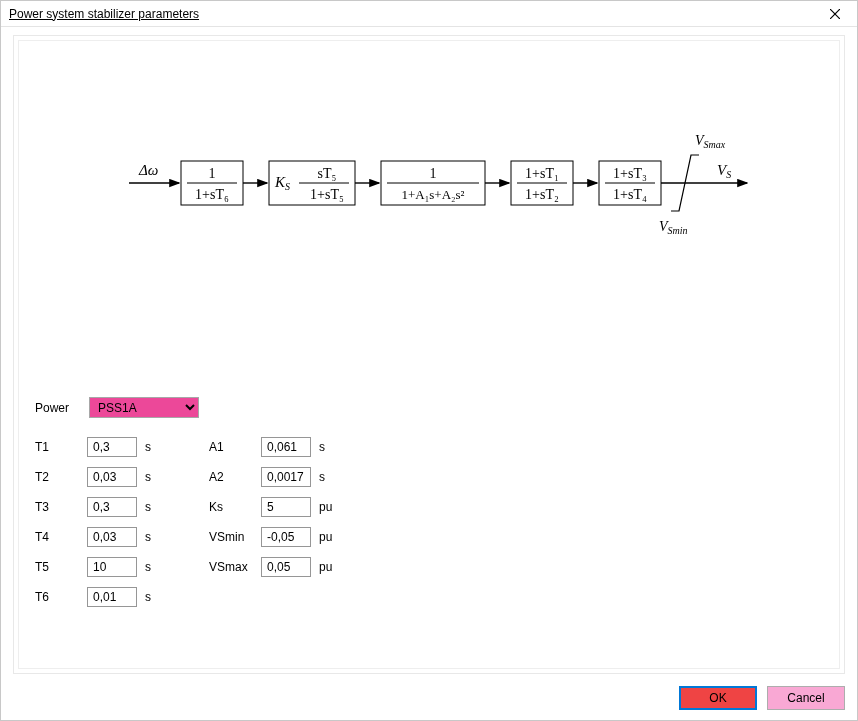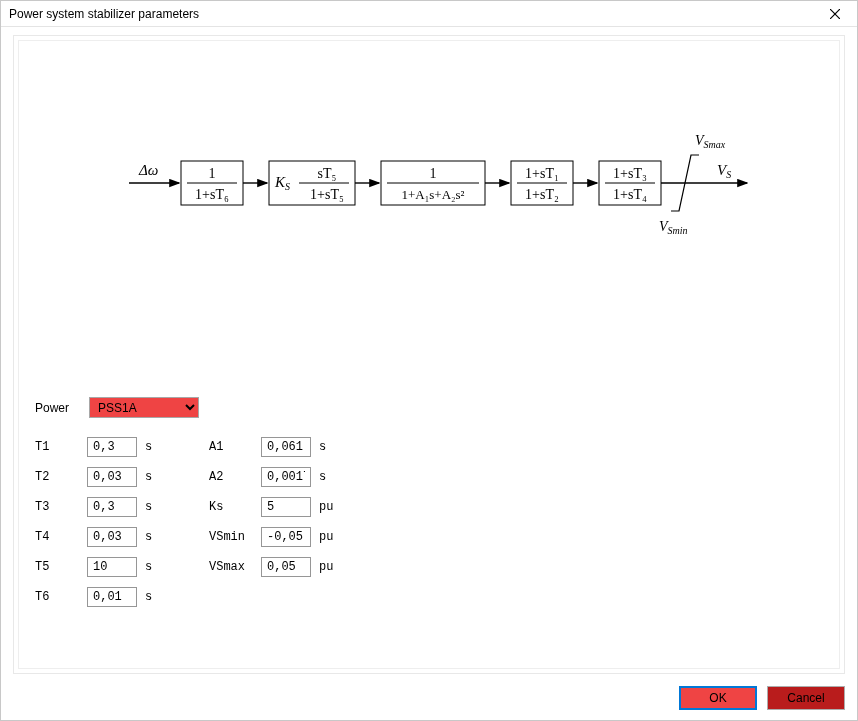--- a/index.html
+++ b/index.html
@@ -15,21 +15,21 @@
     border: 1px solid #c8c8c8;
     position: relative;
   }
   .titlebar {
     height: 26px;
     display: flex;
     align-items: center;
     padding: 0 2px 0 8px;
     border-bottom: 1px solid #e4e4e4;
   }
-  .titlebar .title { flex:1; }
+  .titlebar .title { flex:1;text-decoration:underline; }
   .close-btn {
     width: 40px; height: 24px;
     display:flex; align-items:center; justify-content:center;
     font-size: 14px;
     cursor: pointer;
   }
   .content-frame {
     position: absolute;
     left: 12px; right: 12px; top: 34px; bottom: 46px;
     border: 1px solid #e8e8e8;
@@ -52,28 +52,27 @@
   }
   .row {
     display:flex;
     align-items:center;
     margin-bottom: 10px;
   }
   .type-label { width: 54px; }
   select.type-select {
     width: 110px; height: 21px;
     border: 1px solid #a7a7a7;
-    background: #ef4444;
+    background: #ec4899;
     font: inherit;
     padding-left: 4px;
   }
   .cols {
     display:flex;
     margin-top: 18px;
-    font-family: Liberation Mono, monospace;
   }
   .col { margin-right: 40px; }
   .field-row {
     display:flex; align-items:center; margin-bottom: 8px;
     height: 22px;
   }
   .field-label { width: 52px; }
   .col2 .field-label { width: 52px; }
   input.val {
     width: 50px; height: 20px;
@@ -82,21 +81,21 @@
     padding: 0 5px;
   }
   .unit { margin-left: 8px; width: 24px; }
   .button-bar {
     position:absolute;
     right: 12px; bottom: 10px;
     display:flex; gap: 10px;
   }
   .btn {
     width: 78px; height: 24px;
-    background: #b91c1c;
+    background: #f9a8d4;
     border: 1px solid #adadad;
     font: inherit;
     cursor: pointer;
   }
   .btn.primary {
     border: 2px solid #0078d7;
     background: #ef4444;
     line-height: 18px;
   }
   

